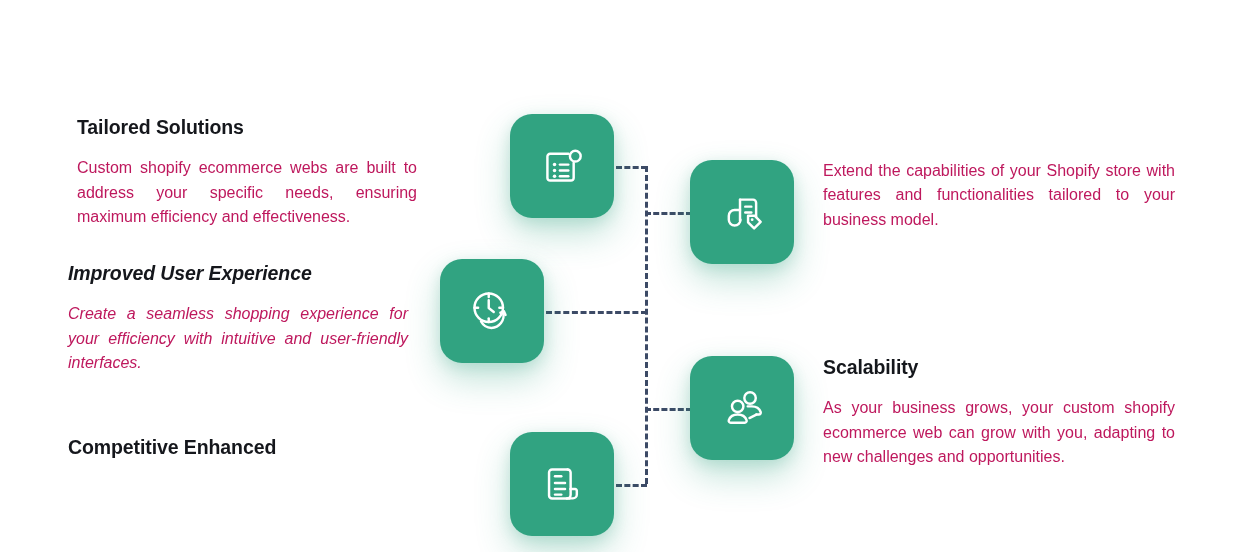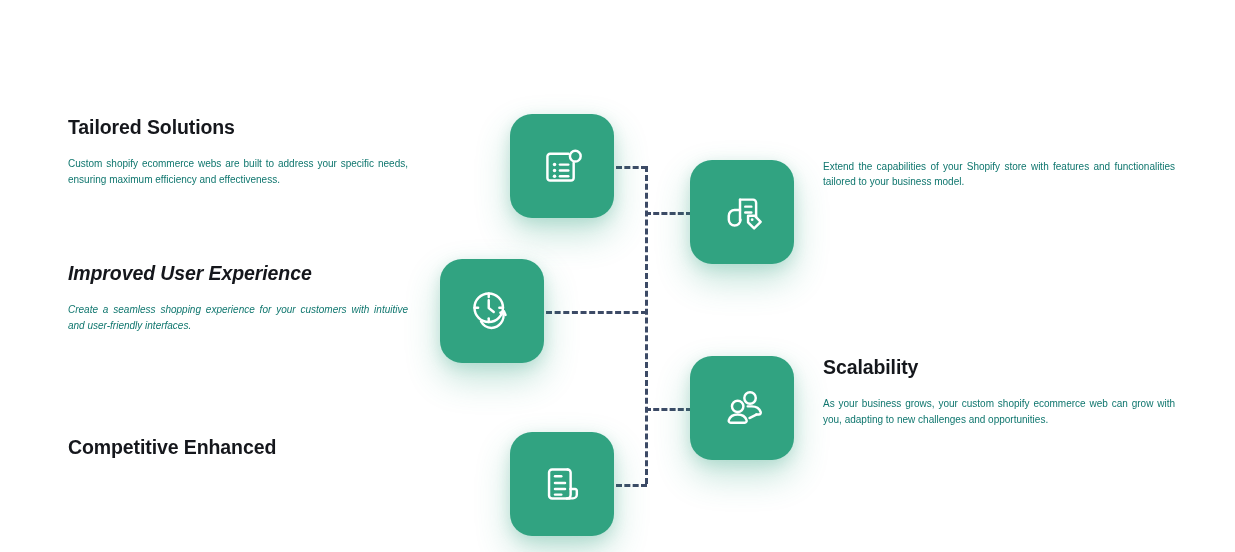--- a/index.html
+++ b/index.html
@@ -30,32 +30,32 @@
   .block-title {
     font-size: 19.5px;
     font-weight: 700;
     letter-spacing: -0.1px;
     color: #15171c;
     margin: 0 0 17px 0;
     line-height: 1.2;
     white-space: nowrap;
   }
   .block-body {
-    font-size: 10px;
+    font-size: 16px;
     line-height: 1.52;
-    color: #0f766e;
+    color: #be185d;
     margin: 0;
     text-align: justify;
     text-justify: inter-word;
     font-weight: 400;
   }
   .block-left  { left: 68px; width: 340px; }
   .block-right { left: 823px; width: 352px; }
 
-  .block-left.b1  { top: 116px; }
+  .block-left.b1  { top: 116px; margin-left: 9px; }
   .block-left.b2  { top: 262px; font-style: italic; }
   .block-left.b3  { top: 436px; }
   .block-right.b4 { top: 159px; }
   .block-right.b5 { top: 356px; }
 
   
   .conn {
     position: absolute;
     background-image: none;
   }
@@ -192,21 +192,21 @@
     </span>
   </div>
 
   <div class="text-block block-left b1">
     <h3 class="block-title">Tailored Solutions</h3>
     <p class="block-body">Custom shopify ecommerce webs are built to address your specific needs, ensuring maximum efficiency and effectiveness.</p>
   </div>
 
   <div class="text-block block-left b2">
     <h3 class="block-title">Improved User Experience</h3>
-    <p class="block-body">Create a seamless shopping experience for your customers with intuitive and user-friendly interfaces.</p>
+    <p class="block-body">Create a seamless shopping experience for your efficiency with intuitive and user-friendly interfaces.</p>
   </div>
 
   <div class="text-block block-left b3">
     <h3 class="block-title">Competitive Enhanced</h3>
   </div>
 
   <div class="text-block block-right b4">
     <p class="block-body">Extend the capabilities of your Shopify store with features and functionalities tailored to your business model.</p>
   </div>
 

